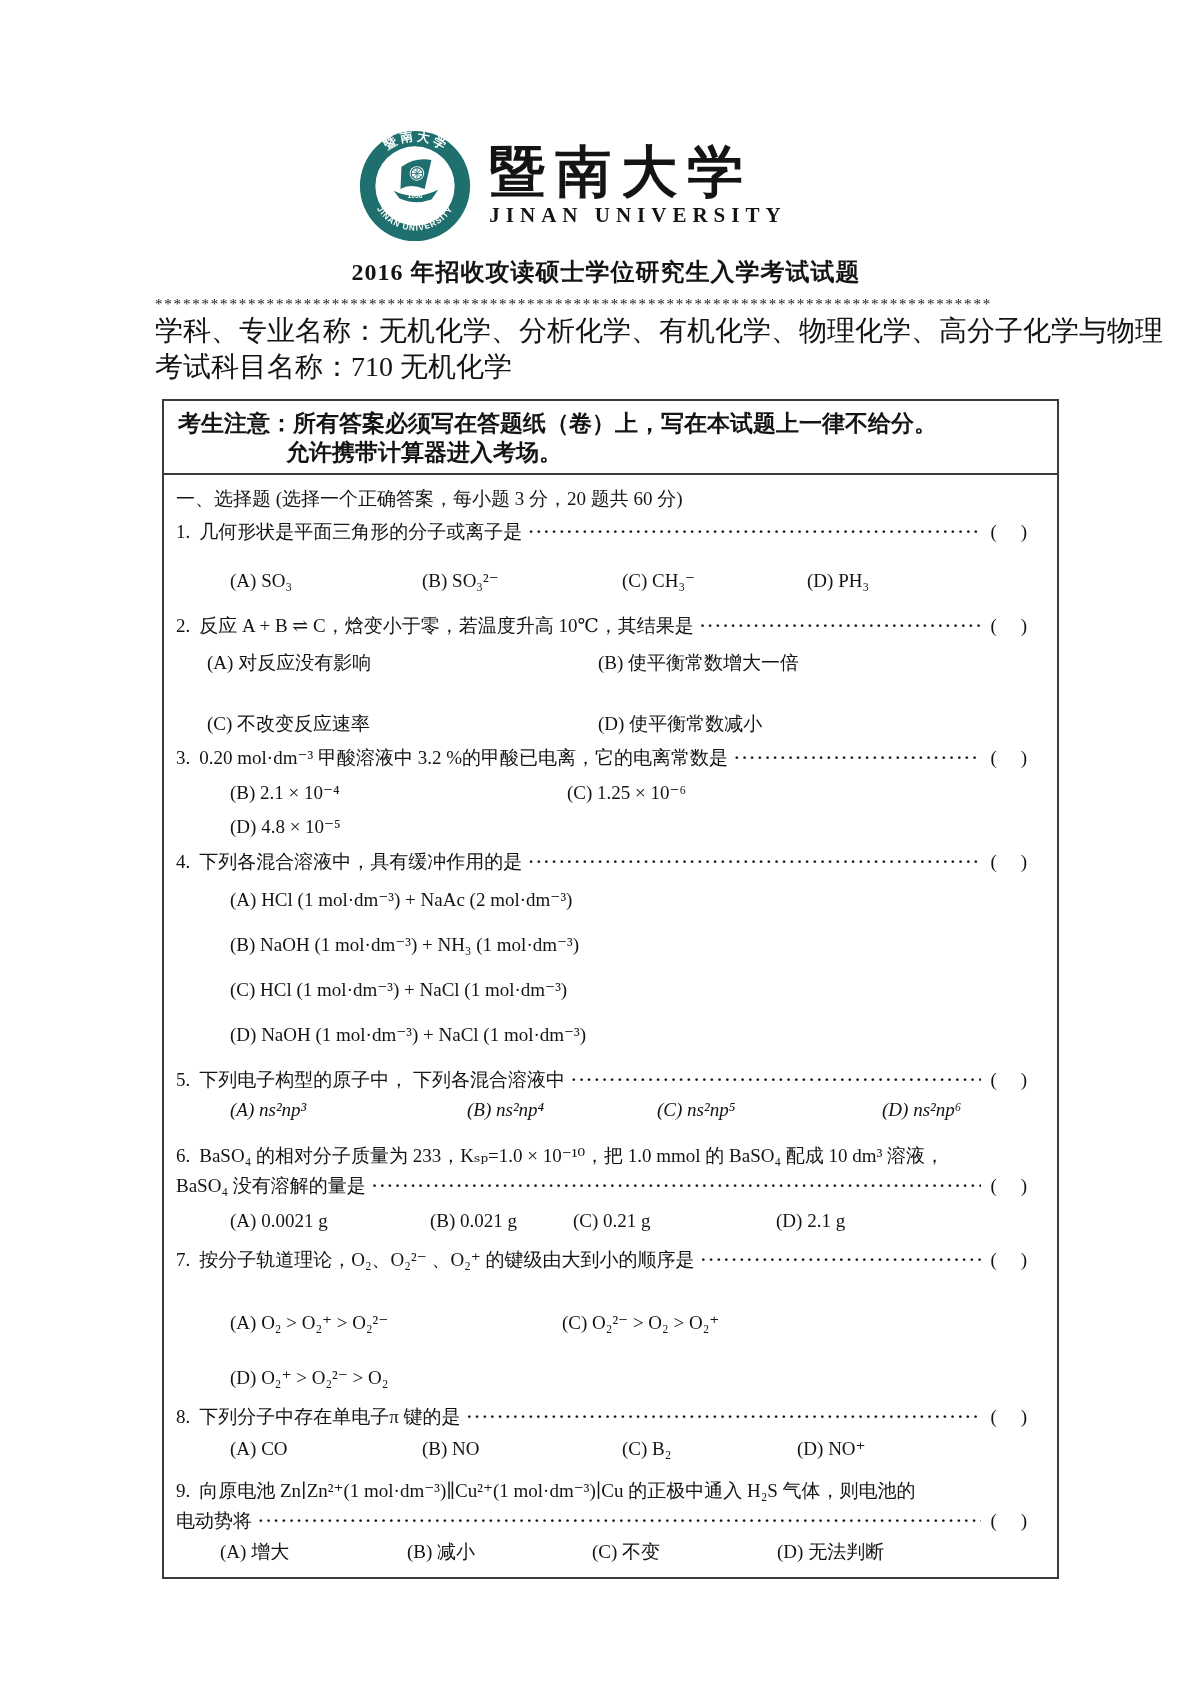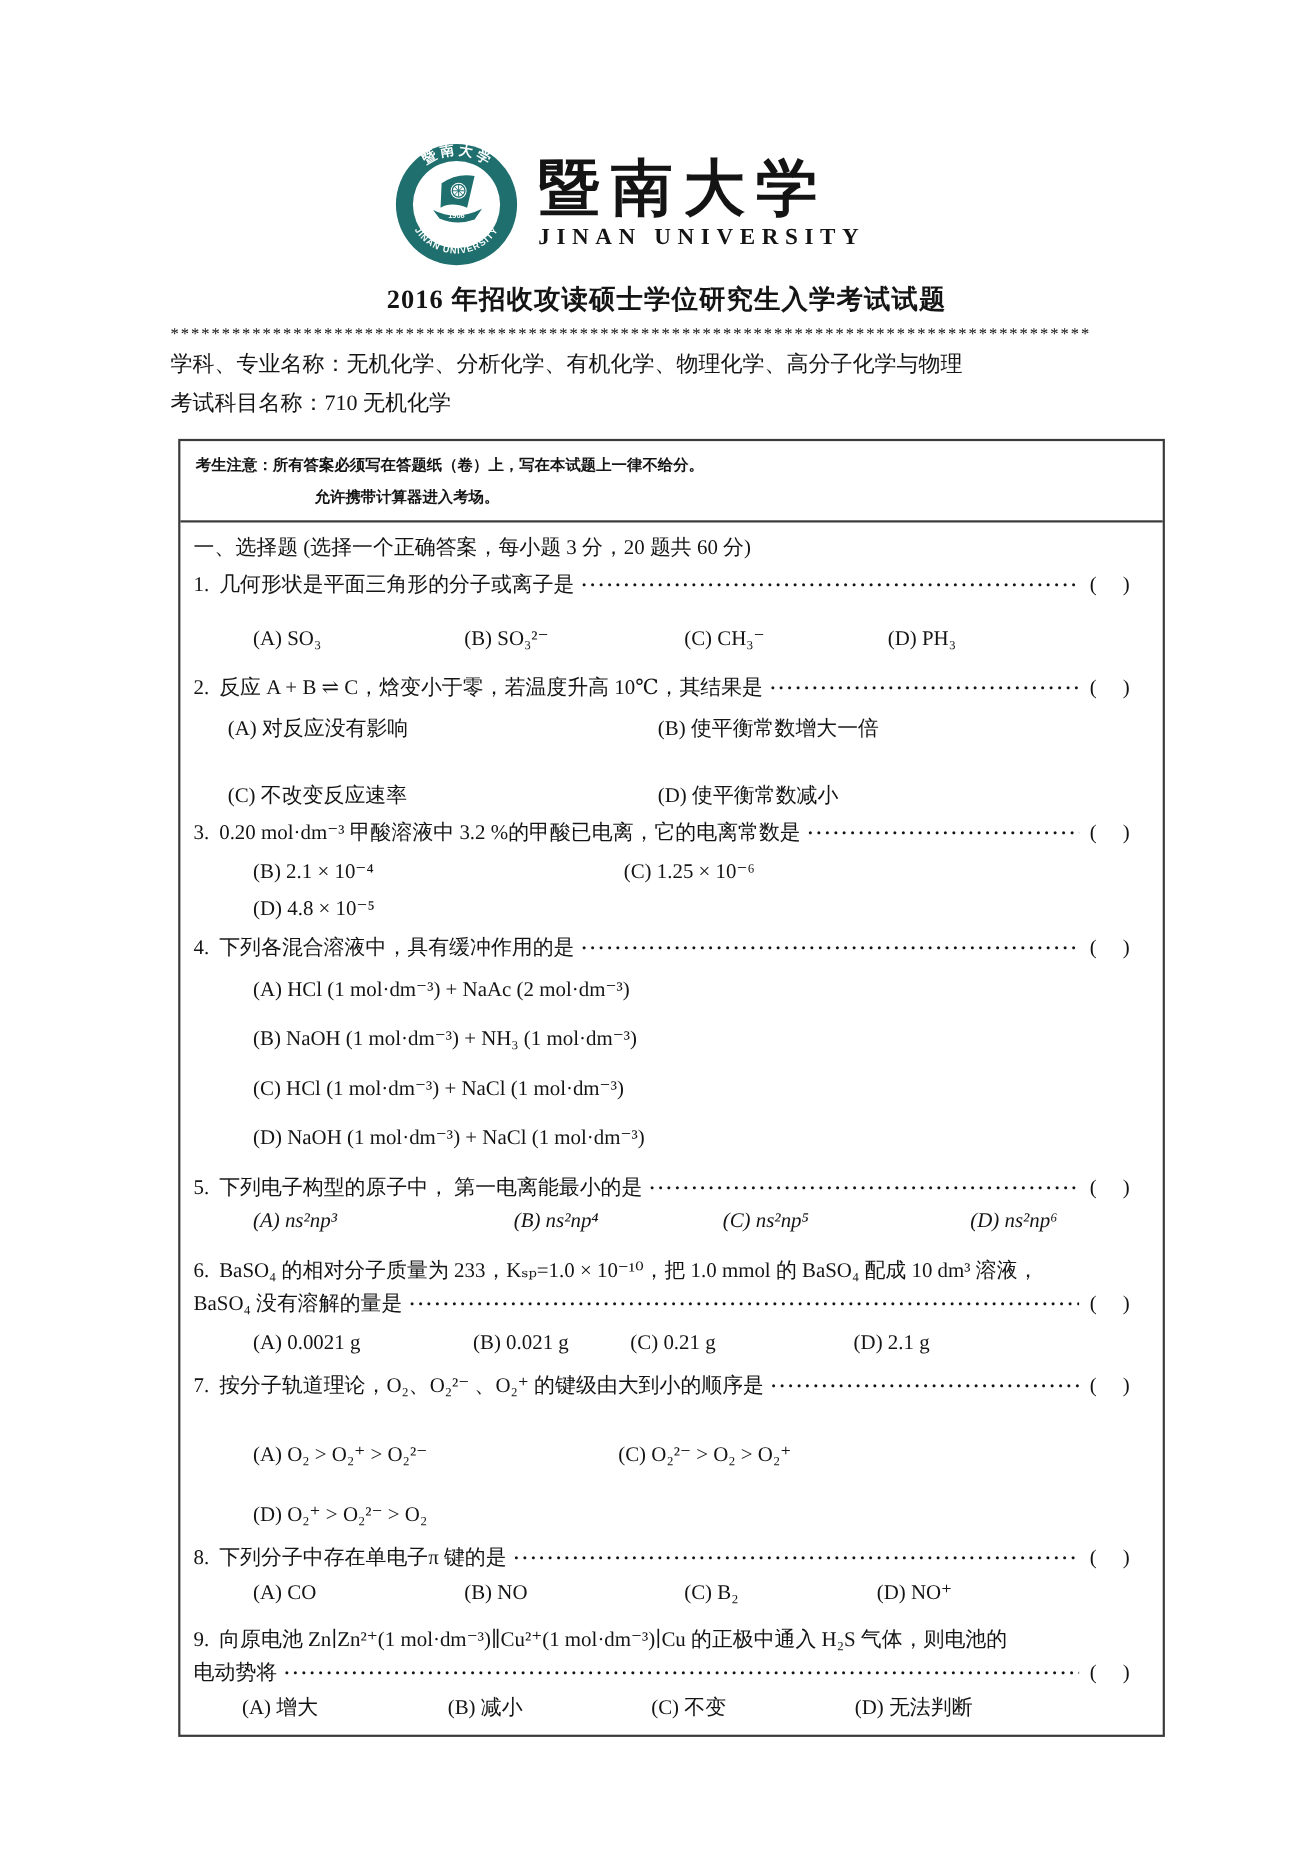--- a/index.html
+++ b/index.html
@@ -28,30 +28,30 @@
   }
   .page-title{
     text-align:center; font-size:24px; font-weight:bold;
     margin-top:12px; letter-spacing:1px;padding-left:22px;
   }
   .stars{
     margin:8px 0 0 155px; width:882px;
     font-size:15px; letter-spacing:1.8px;
     white-space:nowrap; overflow:hidden;
   }
-  .info{ margin-left:155px; font-size:20px; line-height:36px; }
+  .info{ margin-left:155px; font-size:28px; line-height:36px; }
   .info div{ white-space:nowrap; }
   
   .main-box{
     margin:14px 0 0 162px; width:897px;
     border:2px solid #3a3a3a;
   }
   .notice{
     padding:8px 12px 6px 14px;
-    font-weight:bold; font-size:14px; line-height:29px;
+    font-weight:bold; font-size:23px; line-height:29px;
     border-bottom:2px solid #3a3a3a;
   }
   .notice-line2{ padding-left:108px; }
   
   .questions{ padding:8px 16px 10px 12px; font-size:19px; }
   .section-heading{ line-height:32px; margin-bottom:2px; white-space:nowrap; }
   .q{ }
   .q-line{
     display:flex; align-items:flex-start;
     line-height:30px; padding-right:14px;
@@ -176,21 +176,21 @@
         <div class="opts-list">
           <div>(A) HCl (1 mol·dm⁻³) + NaAc (2 mol·dm⁻³)</div>
           <div>(B) NaOH (1 mol·dm⁻³) + NH₃ (1 mol·dm⁻³)</div>
           <div>(C) HCl (1 mol·dm⁻³) + NaCl (1 mol·dm⁻³)</div>
           <div>(D) NaOH (1 mol·dm⁻³) + NaCl (1 mol·dm⁻³)</div>
         </div>
       </div>
 
       <div class="q">
         <div class="q-line">
-          <span class="q-main"><span class="q-num">5.</span><span>下列电子构型的原子中， 第一电离能最小的是</span></span>
+          <span class="q-main"><span class="q-num">5.</span><span>下列电子构型的原子中， 下列各混合溶液中</span></span>
           <span class="leader">····························································································································</span>
           <span class="blank">(     )</span>
         </div>
         <div class="opts g-q5 ital">
           <span>(A) ns²np³</span>
           <span>(B) ns²np⁴</span>
           <span>(C) ns²np⁵</span>
           <span>(D) ns²np⁶</span>
         </div>
       </div>

